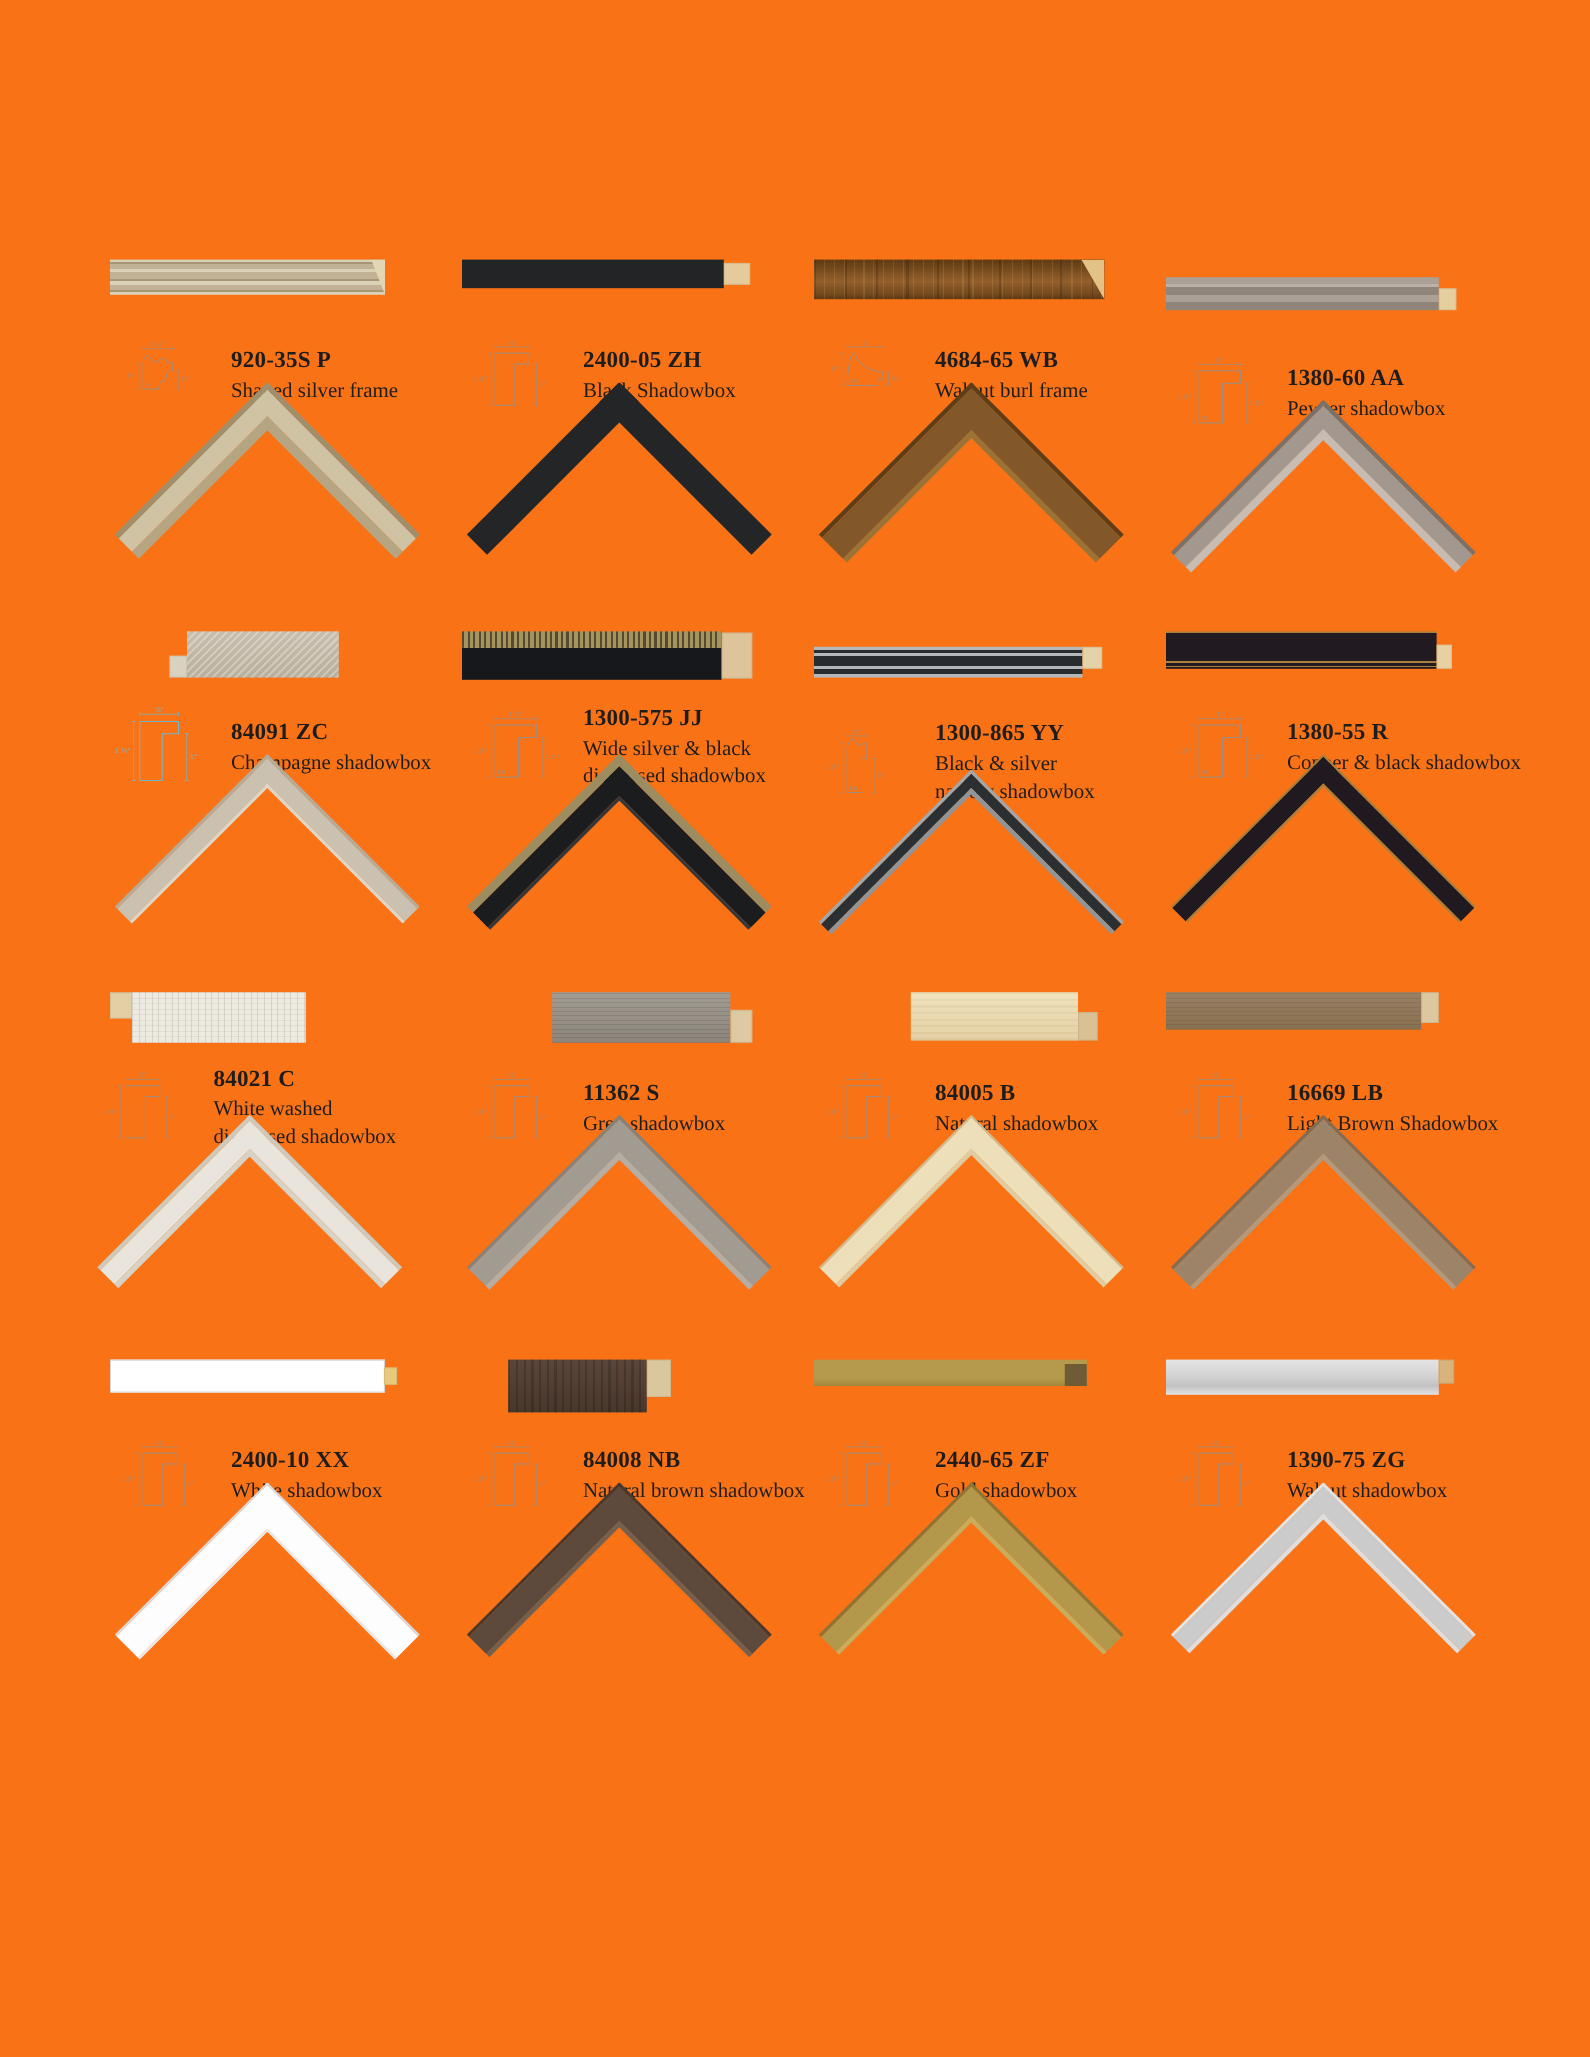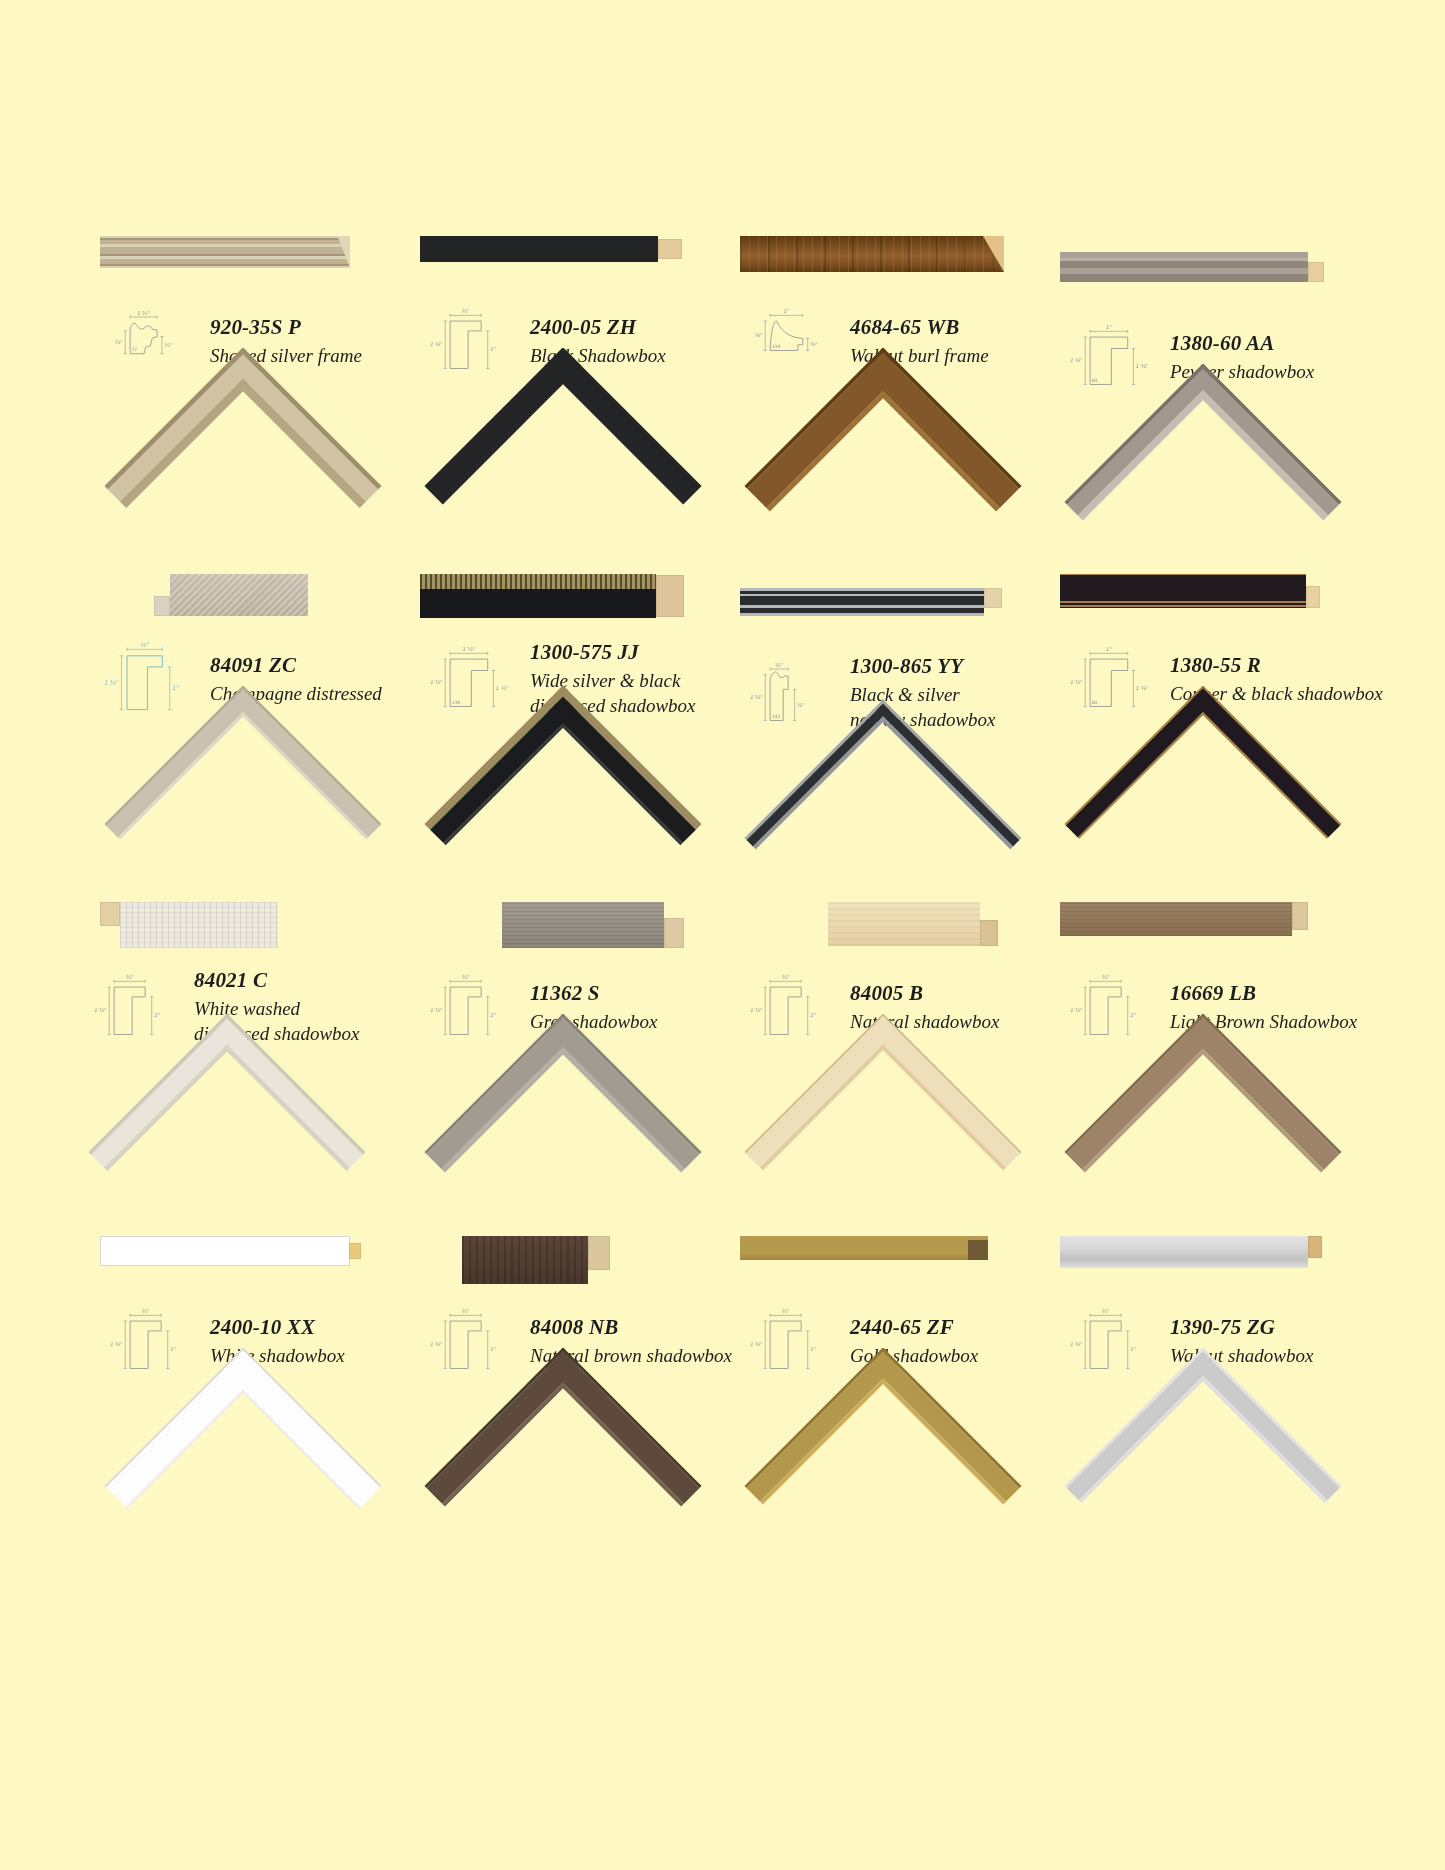--- a/index.html
+++ b/index.html
@@ -1,17 +1,17 @@
 <!DOCTYPE html>
 <html><head>
 <meta charset="utf-8">
 <style>
   html,body{margin:0;padding:0;background:#ffffff;}
-  #page{position:relative;width:1445px;height:1870px;background:#fef9c3;overflow:hidden;
-        font-family:"Liberation Serif", serif;font-style:italic;}
+  #page{position:relative;width:1445px;height:1870px;background:#f97316;overflow:hidden;
+        font-family:"Liberation Serif", serif;}
   .cell{position:absolute;width:285px;height:330px;}
   
   .strip{position:absolute;top:0;box-sizing:border-box;}
   .tab{position:absolute;box-sizing:border-box;border:1px solid rgba(0,0,0,0.07);}
   .tab-wedge{position:absolute;right:0;top:0;bottom:0;border:none;
              clip-path:polygon(30% 0, 100% 0, 100% 100%);}
   .tab-inset{position:absolute;right:0;bottom:0;border:none;}
   
   .tex-molding{background:linear-gradient(180deg,var(--c3) 0 6%,var(--c1) 6% 12%,var(--c2) 12% 26%,var(--c3) 26% 34%,var(--c2) 34% 56%,var(--c1) 56% 62%,var(--c3) 62% 72%,var(--c2) 72% 86%,var(--c1) 86% 93%,var(--c3) 93%);}
   .tex-plain{background:var(--c1);}
@@ -207,21 +207,21 @@
               <text x="-1" y="43" font-size="6.5" fill="#74b6cc" text-anchor="end" font-family="DejaVu Sans, sans-serif">1 ⅜"</text>
               <line x1="54" y1="24" x2="54" y2="70" stroke="#74b6cc" stroke-width="0.7"></line>
               <line x1="52" y1="24" x2="56" y2="24" stroke="#74b6cc" stroke-width="0.7"></line>
               <line x1="52" y1="70" x2="56" y2="70" stroke="#74b6cc" stroke-width="0.7"></line>
               <text x="57" y="49" font-size="6.5" fill="#74b6cc" text-anchor="start" font-family="DejaVu Sans, sans-serif">1"</text>
             </svg>
           </div>
       <div class="labels">
         <div class="code">84091 ZC</div>
         <div class="desc">
-              <div>Champagne distressed</div>
+              <div>Champagne shadowbox</div>
             </div>
       </div>
     </div>
     <div class="corner">
       <div class="chev" style="--w1: 3px; --c1: #b5ab97; --w2: 16px; --c2: #cac1b0; --w3: 3px; --c3: #ded7c8;"></div>
     </div>
   </div>
 
   <div class="cell" style="left: 420px; top: 574px;">
     <div class="strip tex-topband" style="left: 0px; width: 236px; height: 44px; --c1: #17181b; --c2: #a6945f; --c3: #17181b;">

